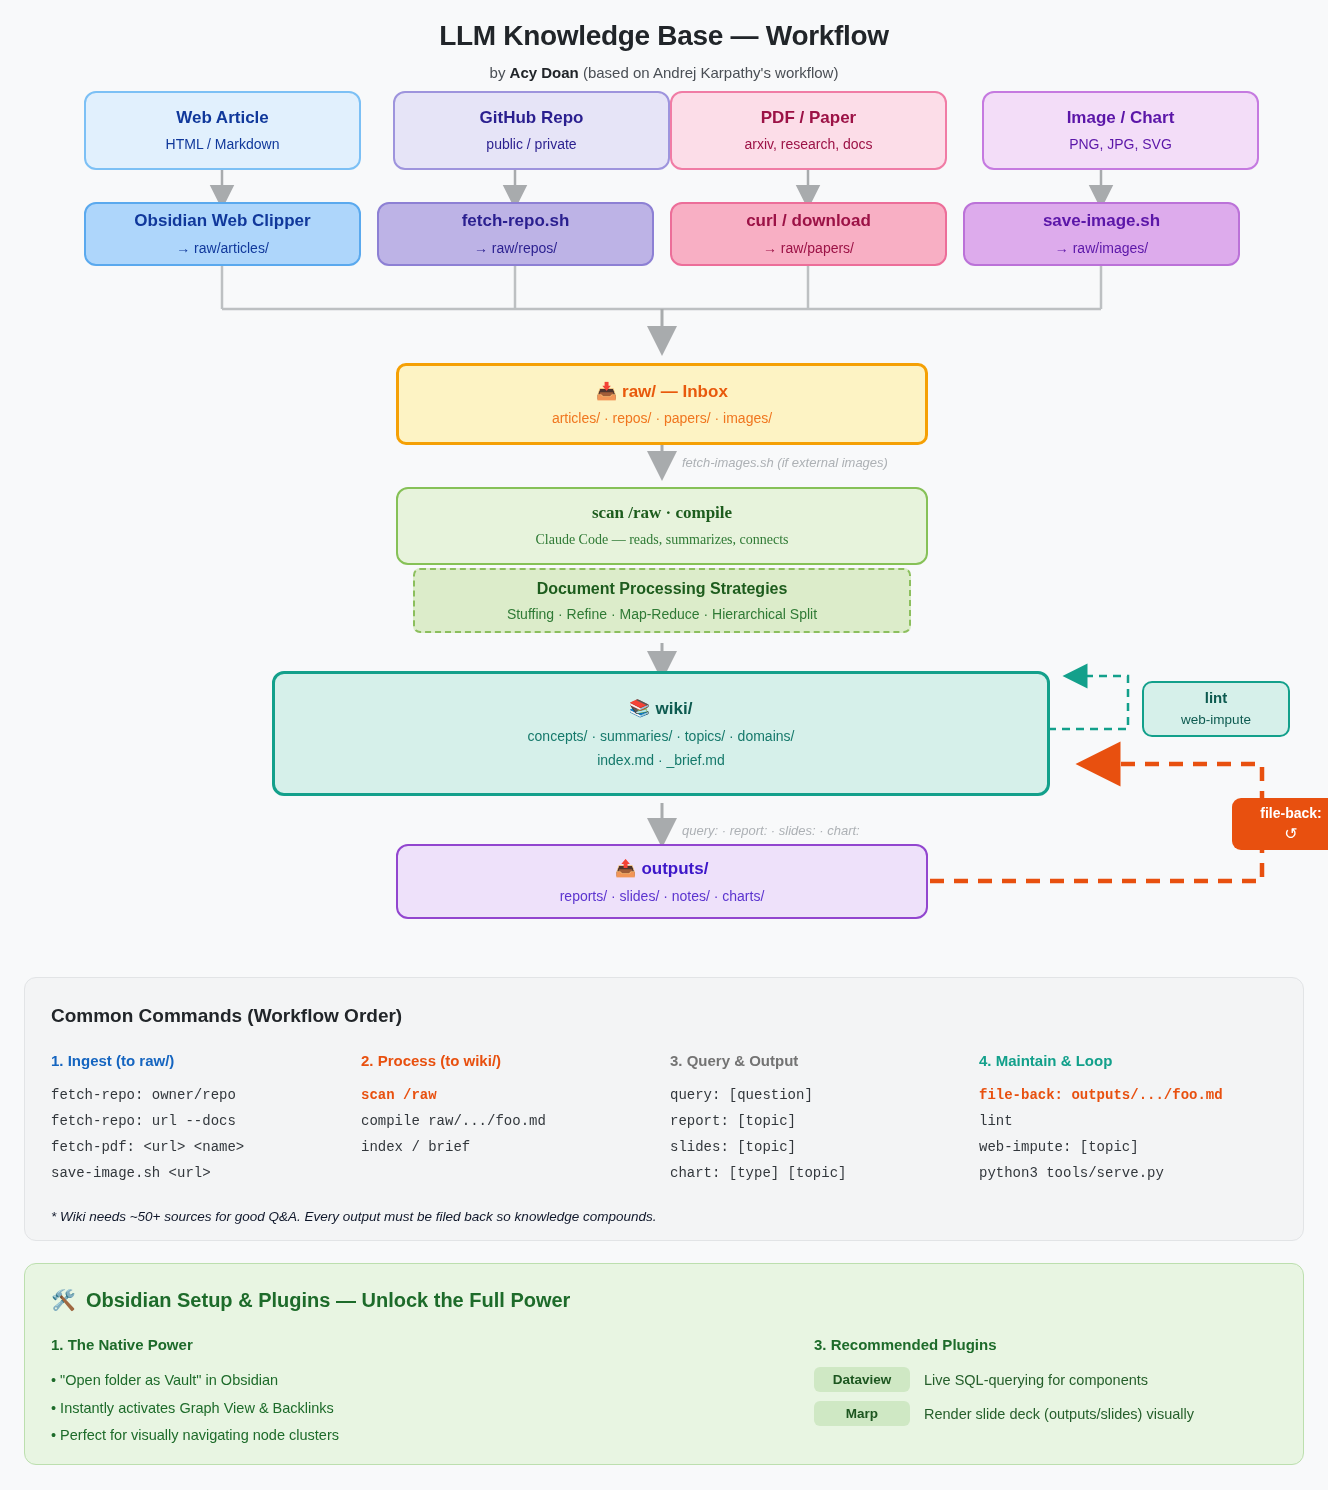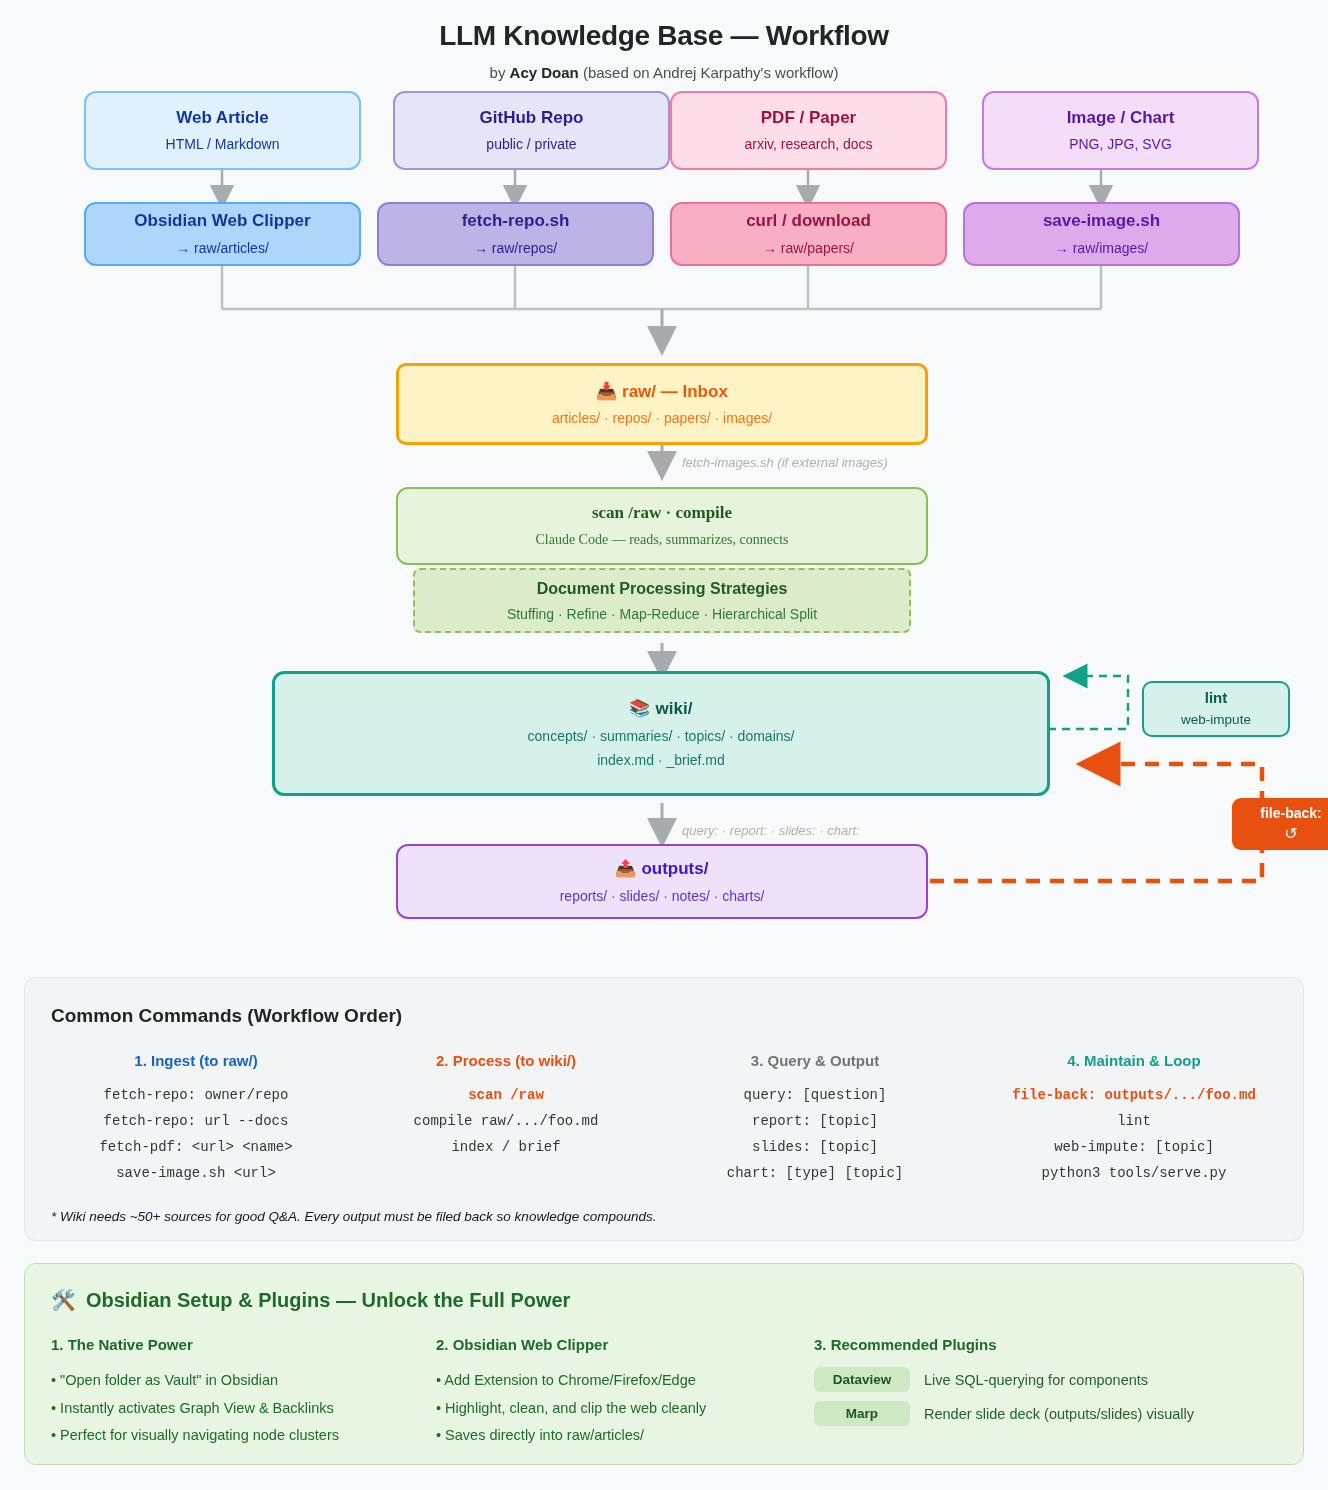--- a/index.html
+++ b/index.html
@@ -283,21 +283,21 @@
       <div class="sub t-out-sub">reports/ · slides/ · notes/ · charts/</div>
     </div>
 
     <div class="fileback" style="left:1232px; top:717px; width:118px; height:52px;">
       <div>file-back:</div>
       <div class="glyph">↺</div>
     </div>
 
   </div>
 
-  <div class="panel panel-cmd" style="left:24px; top:977px; width:1280px; height:264px;text-align:center;">
+  <div class="panel panel-cmd" style="left:24px; top:977px; width:1280px; height:264px;">
     <div class="panel-title" style="position:absolute; left:26px; top:27px;">Common Commands (Workflow Order)</div>
 
     <div style="position:absolute; left:26px; top:74px; width:290px;">
       <div class="col-head ch-1">1. Ingest (to raw/)</div>
       <div class="cmd-line">fetch-repo: owner/repo</div>
       <div class="cmd-line">fetch-repo: url --docs</div>
       <div class="cmd-line">fetch-pdf: &lt;url&gt; &lt;name&gt;</div>
       <div class="cmd-line">save-image.sh &lt;url&gt;</div>
     </div>
 
@@ -333,26 +333,20 @@
       <span class="panel-title-obs">Obsidian Setup &amp; Plugins — Unlock the Full Power</span>
     </div>
 
     <div style="position:absolute; left:26px; top:72px; width:390px;">
       <div class="col-head ch-g">1. The Native Power</div>
       <div class="bullet">• "Open folder as Vault" in Obsidian</div>
       <div class="bullet">• Instantly activates Graph View &amp; Backlinks</div>
       <div class="bullet">• Perfect for visually navigating node clusters</div>
     </div>
 
-    <div style="position:absolute; left:411px; top:72px; width:390px;">
-      <div class="col-head ch-g">2. Obsidian Web Clipper</div>
-      <div class="bullet">• Add Extension to Chrome/Firefox/Edge</div>
-      <div class="bullet">• Highlight, clean, and clip the web cleanly</div>
-      <div class="bullet">• Saves directly into raw/articles/</div>
-    </div>
 
     <div style="position:absolute; left:789px; top:72px; width:470px;">
       <div class="col-head ch-g">3. Recommended Plugins</div>
       <div class="plugin-row">
         <span class="pill">Dataview</span>
         <span class="plugin-desc">Live SQL-querying for components</span>
       </div>
       <div class="plugin-row">
         <span class="pill">Marp</span>
         <span class="plugin-desc">Render slide deck (outputs/slides) visually</span>

